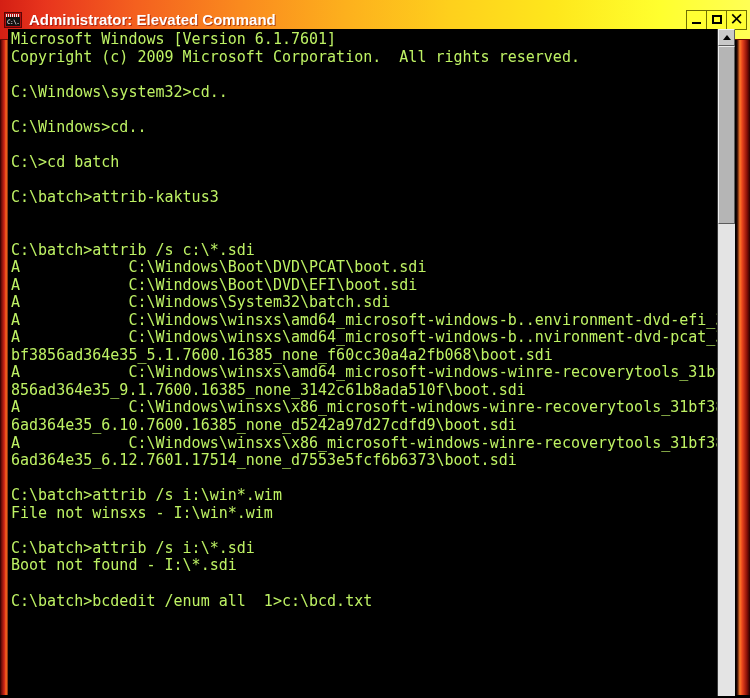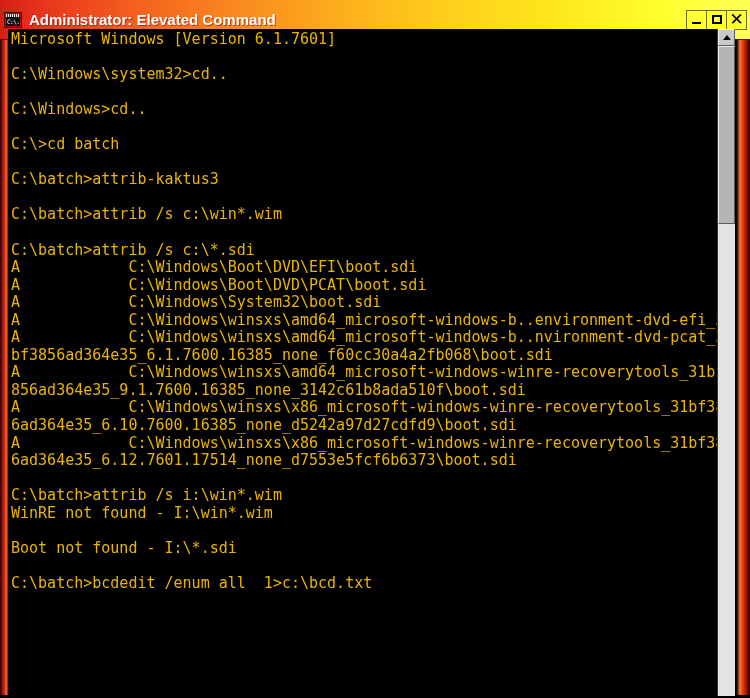--- a/index.html
+++ b/index.html
@@ -87,21 +87,21 @@
     position: absolute;
     left: 8px; top: 29px;
     width: 710px; height: 667px;
     background: #000;
     overflow: hidden;
   }
   .console-inner {
     padding: 2px 0 0 3px;
   }
   .line {
-    color: #eab308;
+    color: #bef264;
     font-family: "DejaVu Sans Mono", monospace;
     font-size: 15px;
     line-height: 17.55px;
     white-space: pre;
     height: 17.55px;
     letter-spacing: 0px;
   }
 
   
   .scrollbar {
@@ -159,48 +159,49 @@
       </div>
       <div class="win-btn">
         <span class="glyph-close">✕</span>
       </div>
     </div>
   </div>
 
   <div class="console">
     <div class="console-inner" id="console-lines">
         <div class="line">Microsoft Windows [Version 6.1.7601]</div>
+        <div class="line">Copyright (c) 2009 Microsoft Corporation.  All rights reserved.</div>
         <div class="line">&nbsp;</div>
         <div class="line">C:\Windows\system32&gt;cd..</div>
         <div class="line">&nbsp;</div>
         <div class="line">C:\Windows&gt;cd..</div>
         <div class="line">&nbsp;</div>
         <div class="line">C:\&gt;cd batch</div>
         <div class="line">&nbsp;</div>
         <div class="line">C:\batch&gt;attrib-kaktus3</div>
         <div class="line">&nbsp;</div>
-        <div class="line">C:\batch&gt;attrib /s c:\win*.wim</div>
         <div class="line">&nbsp;</div>
         <div class="line">C:\batch&gt;attrib /s c:\*.sdi</div>
+        <div class="line">A            C:\Windows\Boot\DVD\PCAT\boot.sdi</div>
         <div class="line">A            C:\Windows\Boot\DVD\EFI\boot.sdi</div>
-        <div class="line">A            C:\Windows\Boot\DVD\PCAT\boot.sdi</div>
-        <div class="line">A            C:\Windows\System32\boot.sdi</div>
+        <div class="line">A            C:\Windows\System32\batch.sdi</div>
         <div class="line">A            C:\Windows\winsxs\amd64_microsoft-windows-b..environment-dvd-efi_31</div>
         <div class="line">A            C:\Windows\winsxs\amd64_microsoft-windows-b..nvironment-dvd-pcat_31</div>
-        <div class="line">bf3856ad364e35_6.1.7600.16385_none_f60cc30a4a2fb068\boot.sdi</div>
+        <div class="line">bf3856ad364e35_5.1.7600.16385_none_f60cc30a4a2fb068\boot.sdi</div>
         <div class="line">A            C:\Windows\winsxs\amd64_microsoft-windows-winre-recoverytools_31bf3</div>
         <div class="line">856ad364e35_9.1.7600.16385_none_3142c61b8ada510f\boot.sdi</div>
         <div class="line">A            C:\Windows\winsxs\x86_microsoft-windows-winre-recoverytools_31bf385</div>
         <div class="line">6ad364e35_6.10.7600.16385_none_d5242a97d27cdfd9\boot.sdi</div>
         <div class="line">A            C:\Windows\winsxs\x86_microsoft-windows-winre-recoverytools_31bf385</div>
         <div class="line">6ad364e35_6.12.7601.17514_none_d7553e5fcf6b6373\boot.sdi</div>
         <div class="line">&nbsp;</div>
         <div class="line">C:\batch&gt;attrib /s i:\win*.wim</div>
-        <div class="line">WinRE not found - I:\win*.wim</div>
-        <div class="line">&nbsp;</div>
+        <div class="line">File not winsxs - I:\win*.wim</div>
+        <div class="line">&nbsp;</div>
+        <div class="line">C:\batch&gt;attrib /s i:\*.sdi</div>
         <div class="line">Boot not found - I:\*.sdi</div>
         <div class="line">&nbsp;</div>
         <div class="line">C:\batch&gt;bcdedit /enum all  1&gt;c:\bcd.txt</div>
       </div>
   </div>
 
   <div class="scrollbar">
     <div class="sb-btn">
       <span class="sb-arrow-up"></span>
     </div>

